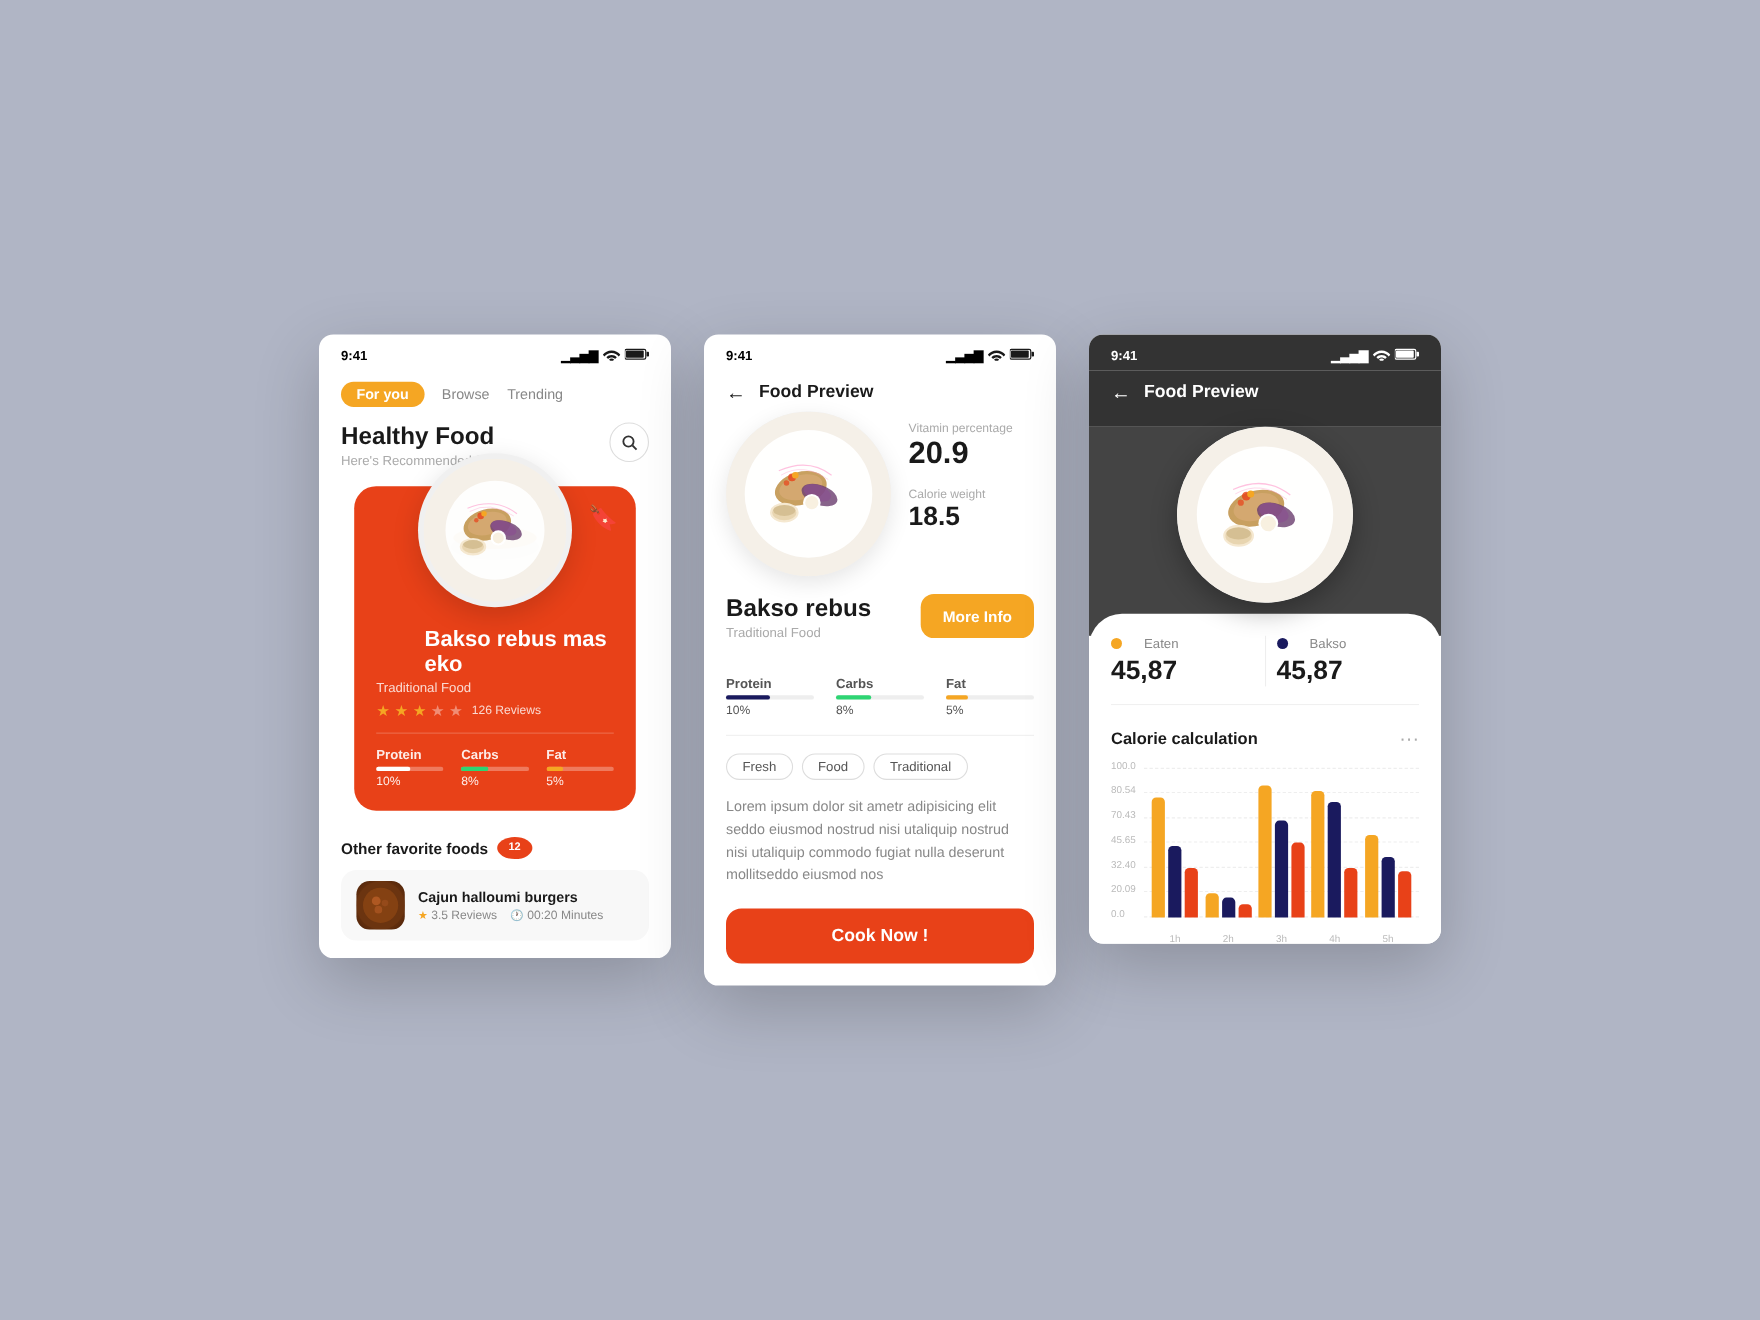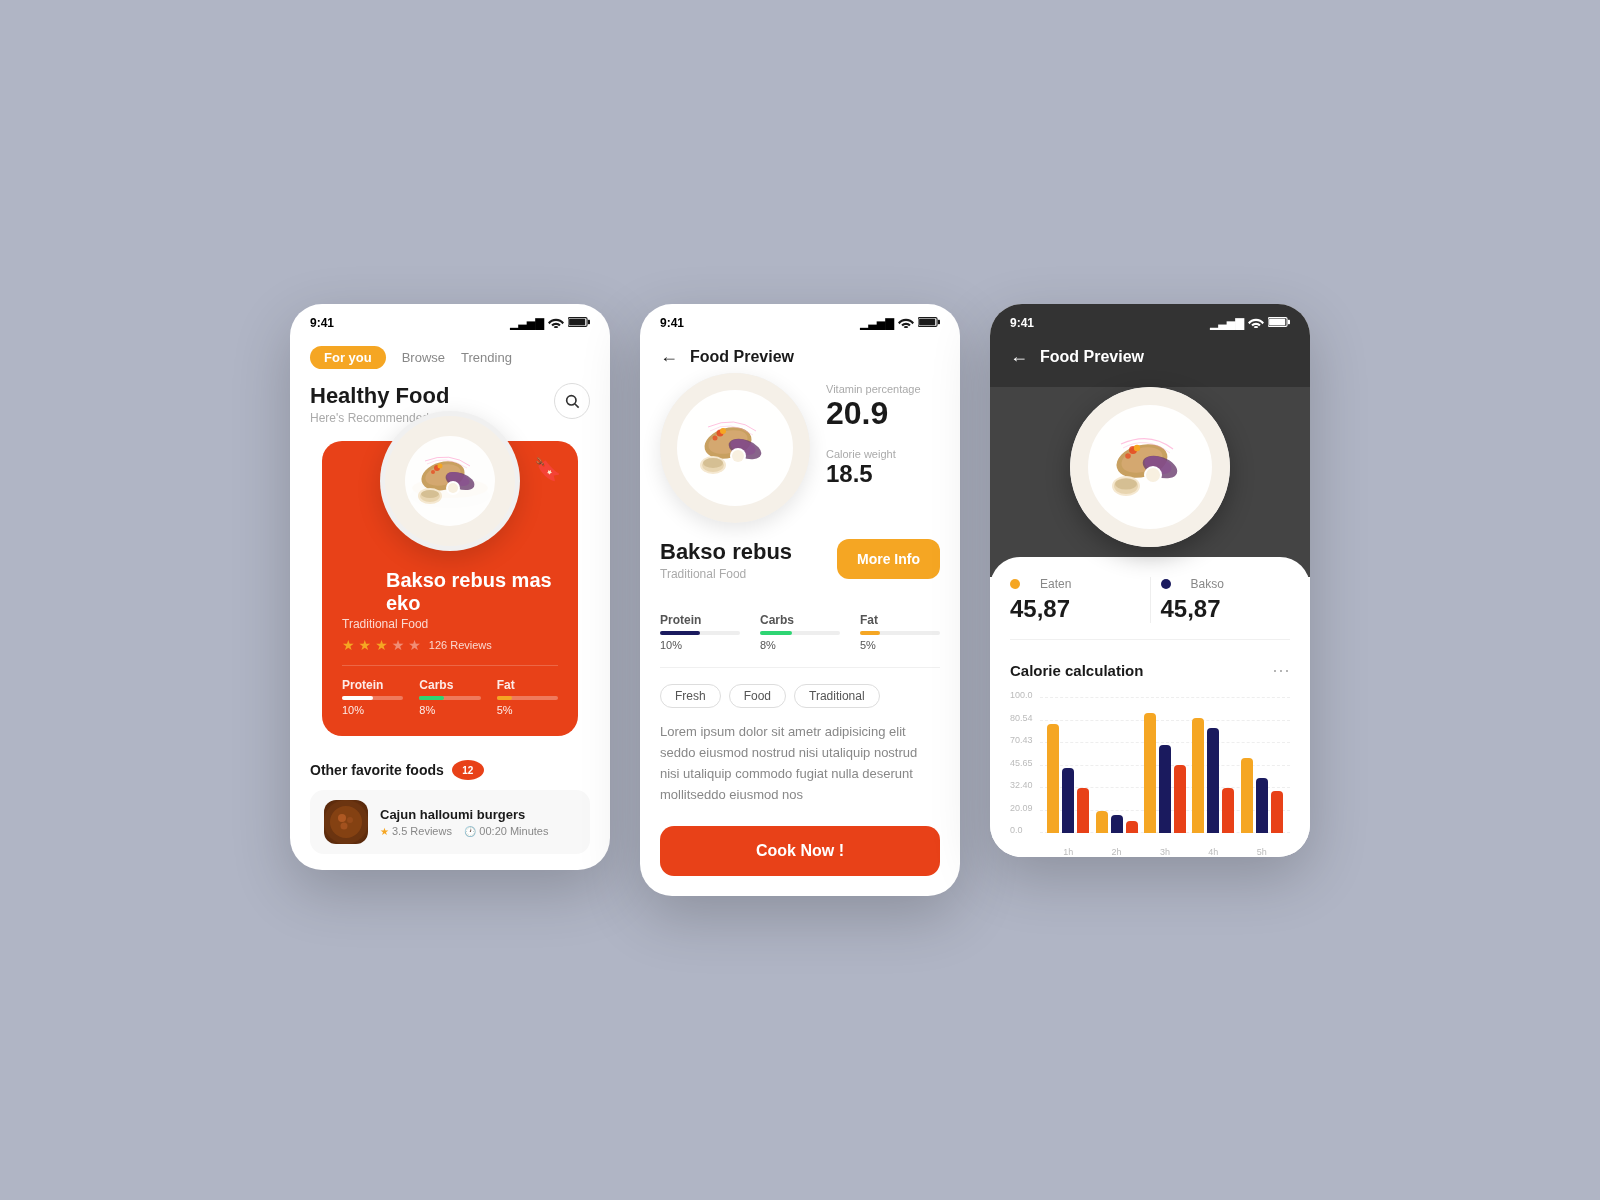--- a/index.html
+++ b/index.html
@@ -15,21 +15,21 @@
     .screens-container {
       display: flex;
       gap: 30px;
       align-items: flex-start;
       justify-content: center;
     }
 
     
     .phone {
       background: #fff;
-      border-radius: 32px;
+      border-radius: 13px;
       overflow: hidden;
       box-shadow: 0 20px 60px rgba(0,0,0,0.2);
       width: 320px;
       position: relative;
     }
 
     
     .status-bar {
       display: flex;
       justify-content: space-between;
@@ -235,21 +235,21 @@
       background: #f0f0f0;
       flex-shrink: 0;
       overflow: hidden;
       display: flex;
       align-items: center;
       justify-content: center;
       box-shadow: 0 6px 20px rgba(0,0,0,0.1);
     }
     .preview-stats { flex: 1; padding-top: 10px; }
     .stat-label { font-size: 11px; color: #aaa; }
-    .stat-value { font-size: 32px; font-weight: 800; color: #1a1a1a; margin-bottom: 16px; }
+    .stat-value { font-size: 28px; font-weight: 800; color: #1a1a1a; margin-bottom: 16px; }
 
     .preview-food-info { margin-bottom: 16px; }
     .preview-food-name { font-size: 22px; font-weight: 800; color: #1a1a1a; }
     .preview-food-type { font-size: 12px; color: #aaa; margin-top: 2px; }
 
     .more-info-btn {
       background: #f5a623;
       color: #fff;
       border: none;
       border-radius: 12px;

